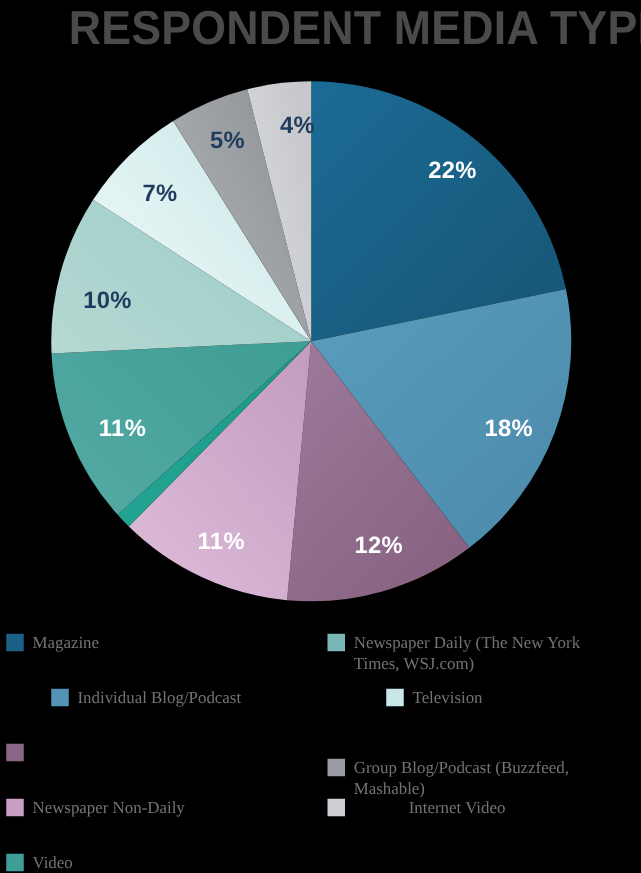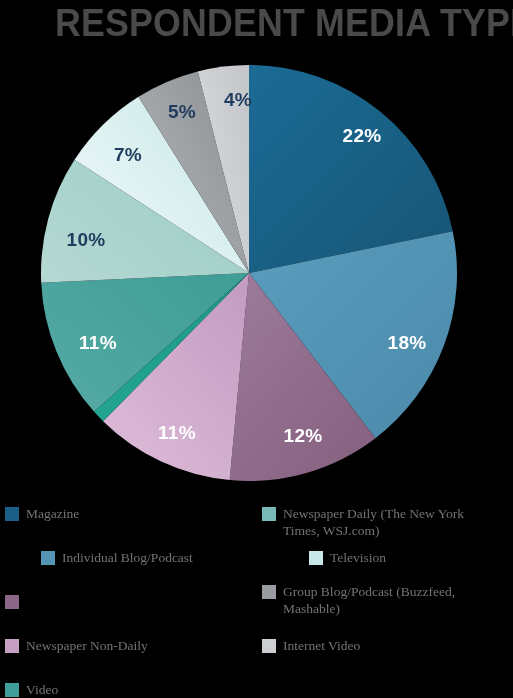--- a/index.html
+++ b/index.html
@@ -194,23 +194,23 @@
   <div class="legend-col" id="legend-col-right">
       <div class="legend-item" style="top: 8px; justify-content: space-between;">
         <span class="legend-swatch" style="background: rgb(122, 184, 184);"></span>
         <span class="legend-label">Newspaper Daily (The New York
 Times, WSJ.com)</span>
       </div>
       <div class="legend-item" style="top: 52px; padding-left: 47px;">
         <span class="legend-swatch" style="background: rgb(200, 231, 230);"></span>
         <span class="legend-label">Television</span>
       </div>
-      <div class="legend-item" style="top: 86px;">
+      <div class="legend-item" style="top: 108px;">
         <span class="legend-swatch" style="background: rgb(152, 155, 160);"></span>
         <span class="legend-label">Group Blog/Podcast (Buzzfeed,
 Mashable)</span>
       </div>
-      <div class="legend-item" style="top: 140px;">
+      <div class="legend-item" style="top: 140px; gap: 44px;">
         <span class="legend-swatch" style="background: rgb(205, 206, 209);"></span>
         <span class="legend-label">Internet Video</span>
       </div>
     </div>
 </div>
 
 </body></html>

